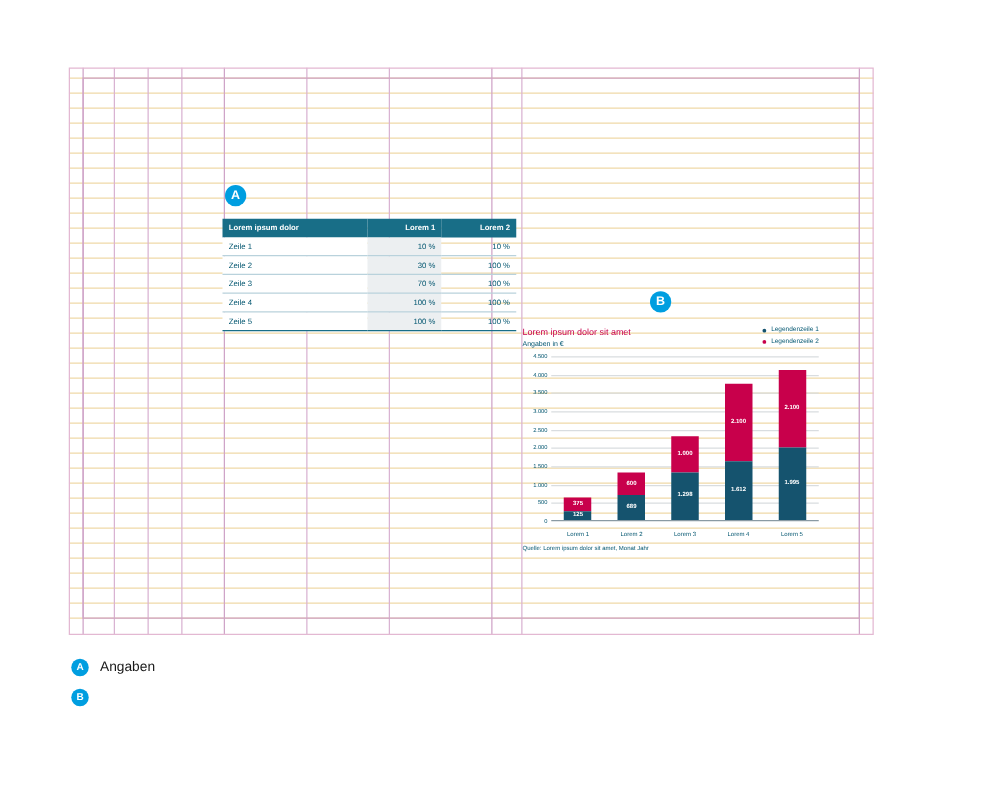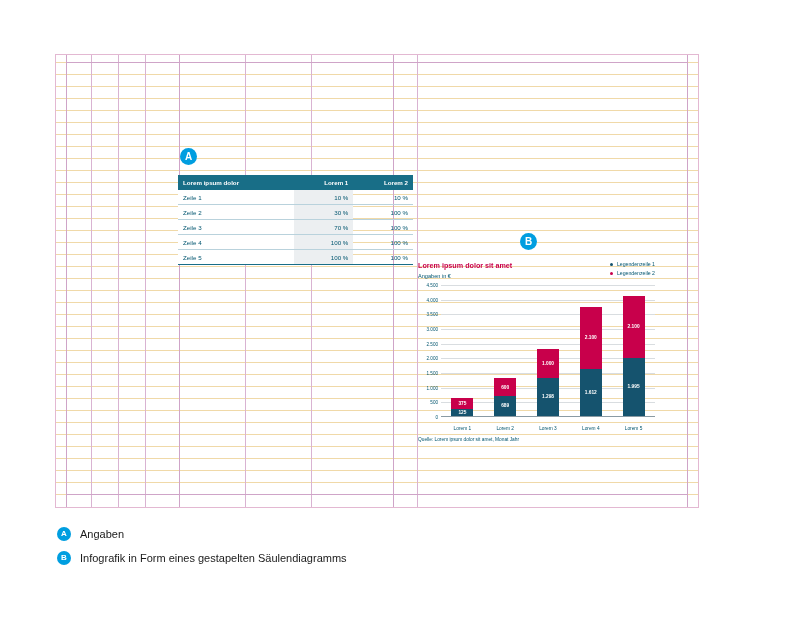--- a/index.html
+++ b/index.html
@@ -116,21 +116,21 @@
   
   .chart-wrap {
     position: absolute;
     left: 363px;
     top: 207px;
     width: 237px;
   }
   .chart-title {
     color: #c8004b;
     font-size: 7.2px;
-    font-weight: bold;
+    font-weight: normal;
     margin: 0 0 3px 0;
   }
   .chart-sub {
     color: #00556f;
     font-size: 5.6px;
     margin: 0;
   }
   .legend {
     position: absolute;
     right: 0;
@@ -446,15 +446,14 @@
 
 </div>
 
 <div class="captions">
   <div class="cap-row">
     <div class="cap-badge">A</div>
     <div class="cap-text">Angaben</div>
   </div>
   <div class="cap-row">
     <div class="cap-badge">B</div>
-    <div class="cap-text">Infografik in Form eines gestapelten Säulendiagramms</div>
   </div>
 </div>
 
 </body></html>

